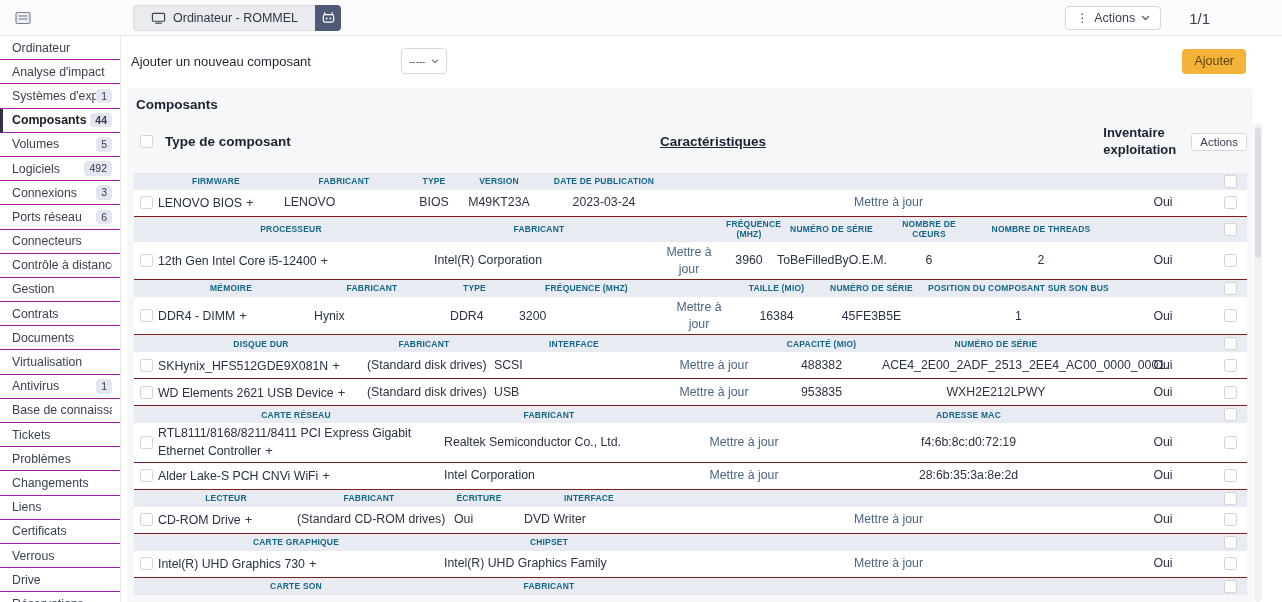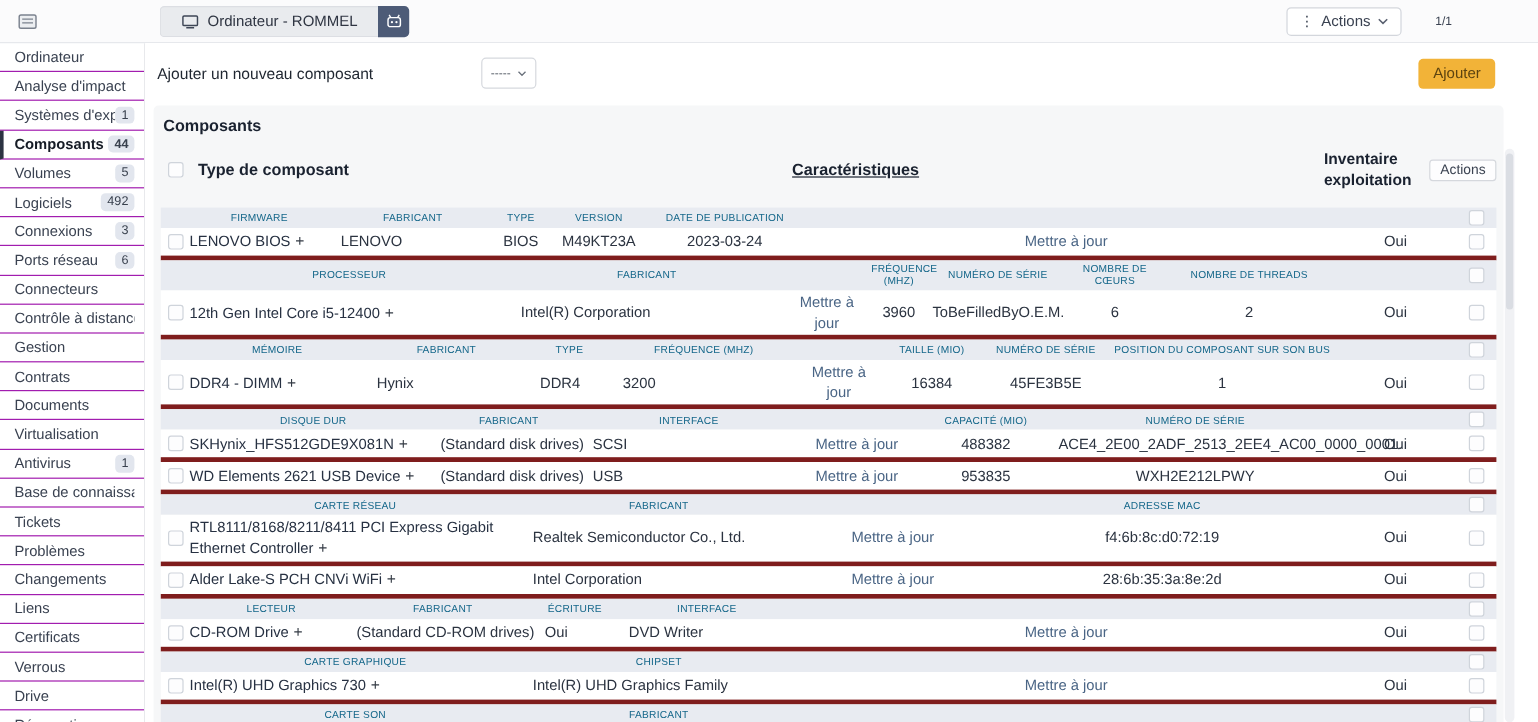--- a/index.html
+++ b/index.html
@@ -12,21 +12,21 @@
   .toggle-btn { width:22px; height:20px; display:flex; align-items:center; justify-content:center; cursor:pointer; }
   .tabgroup { display:flex; margin-left:99px; height:26px; }
   .tab { background:#e9ebee; border:1px solid #dcdee3; border-right:none; border-radius:4px 0 0 4px;
     display:flex; align-items:center; gap:7px; padding:0 17px; font-size:12.5px; color:#2f3542; cursor:pointer;text-align:right; }
   .tab-dark { background:var(--dark-button,#4d5b77); border-radius:0 4px 4px 0; width:26px;
     display:flex; align-items:center; justify-content:center; cursor:pointer; }
   .topbar-right { position:absolute; right:72px; top:6px; display:flex; align-items:center; gap:28px; }
   .actions-btn { background:#fff; border:1px solid #d3d6dc; border-radius:4px; height:24px;
     display:flex; align-items:center; gap:6px; padding:0 10px; font-size:12.5px; color:#3a4251; cursor:pointer; }
   .kebab { font-size:12px; color:#3a4251; letter-spacing:0; }
-  .page-ind { font-size:10px; color:#3a4251; }
+  .page-ind { font-size:15px; color:#3a4251; }
 
   
   .layout { display:flex; height:566px; }
   .sidebar { width:133px; background:#fff; border-right:1px solid #e8e9ec; overflow:hidden; }
   .sb-item { height:24.2px; display:flex; align-items:center; padding:0 8px 0 12px;
     border-bottom:1px solid #a21caf; font-size:12.3px; color:#3a4251; cursor:pointer; }
   .sb-item.active { font-weight:bold; color:#161c26; border-left:3px solid var(--active-ind,#2c3342); padding-left:9px; }
   .sb-label { flex:1; white-space:nowrap; overflow:hidden; }
   .sb-badge { background:#e2e6ee; color:#39414e; font-size:10.5px; border-radius:4px;
     padding:1px 5px; line-height:1.2; }
@@ -48,23 +48,23 @@
   .main-header { position:relative; display:flex; align-items:center; padding:6px 4px 14px 6px; }
   .mh-type { font-size:13.5px; font-weight:bold; color:#1a2230; margin-left:7px; }
   .mh-carac { position:absolute; left:52%; transform:translateX(-50%); font-size:13.5px; font-weight:bold; color:#1a2230;text-decoration:underline; }
   .mh-inv { margin-left:auto; width:88px; font-size:13px; font-weight:bold; color:#1a2230; line-height:1.3; }
   .mini-actions { background:#fdfdfe; border:1px solid #d5d8dd; border-radius:3px; font-size:11.5px;
     color:#3a4251; padding:2px 8px; font-family:inherit; cursor:pointer; margin-right:2px; }
 
   .ctable { padding:0 6px; }
   .band, .trow { display:grid; align-items:center; }
   .band { background:var(--band-bg,#e8ebf1); min-height:16px; padding:2px 0; }
-  .band-cell { font-size:8.5px; font-weight:normal; letter-spacing:.2px; color:var(--band-text,#15678a);
+  .band-cell { font-size:8.5px; font-weight:bold; letter-spacing:.2px; color:var(--band-text,#15678a);
     text-align:center; text-transform:uppercase; line-height:1.25; padding:0 2px; }
-  .trow { background:#fff; border-bottom:4px solid #7f1d1d; min-height:27px; padding:2px 0; }
+  .trow { background:#fff; border-bottom:1px solid #7f1d1d; min-height:27px; padding:2px 0; }
   .cell { font-size:12.3px; color:#2b3340; text-align:center; padding:0 3px; line-height:1.35; }
   .cell.left { text-align:left; padding-left:10px; }
   .name-cell { text-align:left; padding-left:0; }
   .name-link { color:#273142; cursor:pointer; }
   .plus { margin-left:4px; font-size:13px; color:#333a44; cursor:pointer; }
   .update-link { color:var(--link-muted,#4a6585); cursor:pointer; }
   .auto-cell { text-align:center; }
   .nowrap { white-space:nowrap; }
 
   .cb { appearance:none; -webkit-appearance:none; width:13px; height:13px; border:1px solid #cfd4db;

